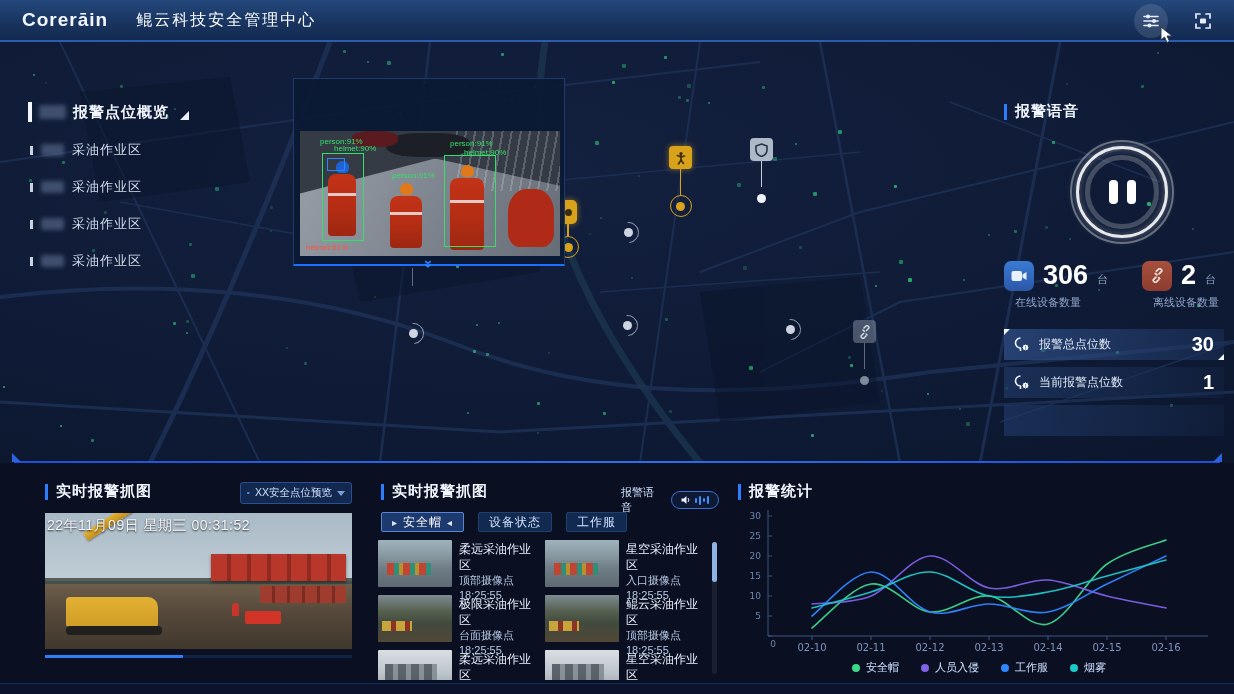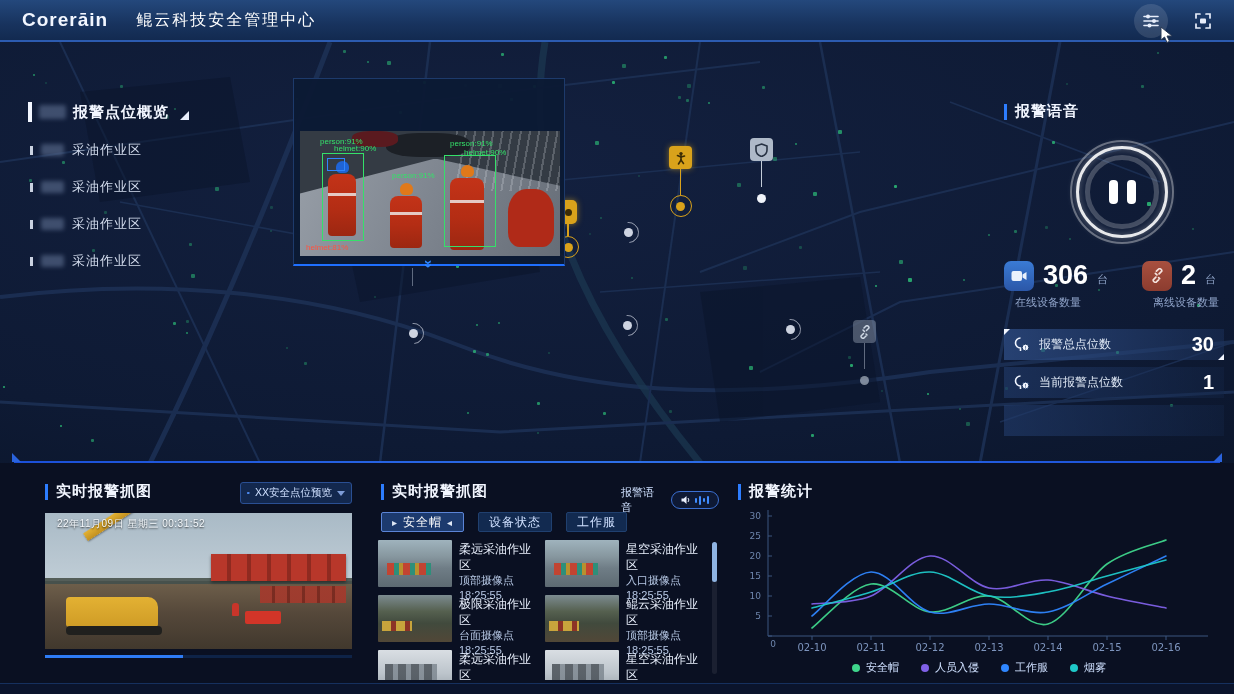--- a/index.html
+++ b/index.html
@@ -138,21 +138,21 @@
   .containers { position:absolute; left:54%; top:30%; width:44%; height:20%;
                 background:repeating-linear-gradient(90deg,#b8372a 0 16px,#8f2a20 16px 20px); box-shadow:0 2px 3px rgba(0,0,0,.4); }
   .containers2 { position:absolute; left:70%; top:54%; width:28%; height:12%;
                  background:repeating-linear-gradient(90deg,#a5392c 0 12px,#7c271d 12px 15px); opacity:.9; }
   .crane-boom { position:absolute; left:14%; top:14%; width:160px; height:9px; background:linear-gradient(180deg,#e3b133,#c29020);
                 transform:rotate(-33deg); transform-origin:left bottom; box-shadow:0 1px 2px rgba(0,0,0,.4); }
   .crane-cab { position:absolute; left:7%; top:62%; width:92px; height:30px; background:linear-gradient(180deg,#e3b133,#cf9c26); border-radius:4px 10px 3px 3px; }
   .crane-wheels { position:absolute; left:7%; top:83%; width:96px; height:9px; background:#20201e; border-radius:4px; }
   .pv-person { position:absolute; left:61%; top:66%; width:7px; height:13px; background:#c8352a; border-radius:3px 3px 1px 1px; }
   .pv-badge { position:absolute; right:23%; top:72%; width:36px; height:13px; background:#d23528; border-radius:2px; }
-  .osd { position:absolute; left:12px; top:4px; font-size:10px; color:#f4f8fc; text-shadow:0 1px 2px rgba(0,0,0,.8); letter-spacing:.5px; }
+  .osd { position:absolute; left:2px; top:4px; font-size:14px; color:#f4f8fc; text-shadow:0 1px 2px rgba(0,0,0,.8); letter-spacing:.5px; }
   .pv-progress { position:absolute; left:0; top:173px; width:307px; height:3px; background:#0e2347; cursor:pointer; }
   .pv-progress .fill { width:45%; height:100%; background:#2e7cf6; }
 
   
   .capture { position:absolute; left:381px; top:482px; width:338px; }
   .voice { position:absolute; left:240px; top:3px; display:flex; align-items:center; gap:7px; }
   .voice .vlbl { font-size:11px; color:#cfe0ff; }
   .voice-pill { width:50px; height:18px; border:1px solid #3b6fd1; border-radius:9px; display:flex; align-items:center;
                 justify-content:center; gap:3px; cursor:pointer; background:rgba(20,40,80,.4); }
   .voice-pill .wave { display:flex; align-items:center; gap:2px; }

